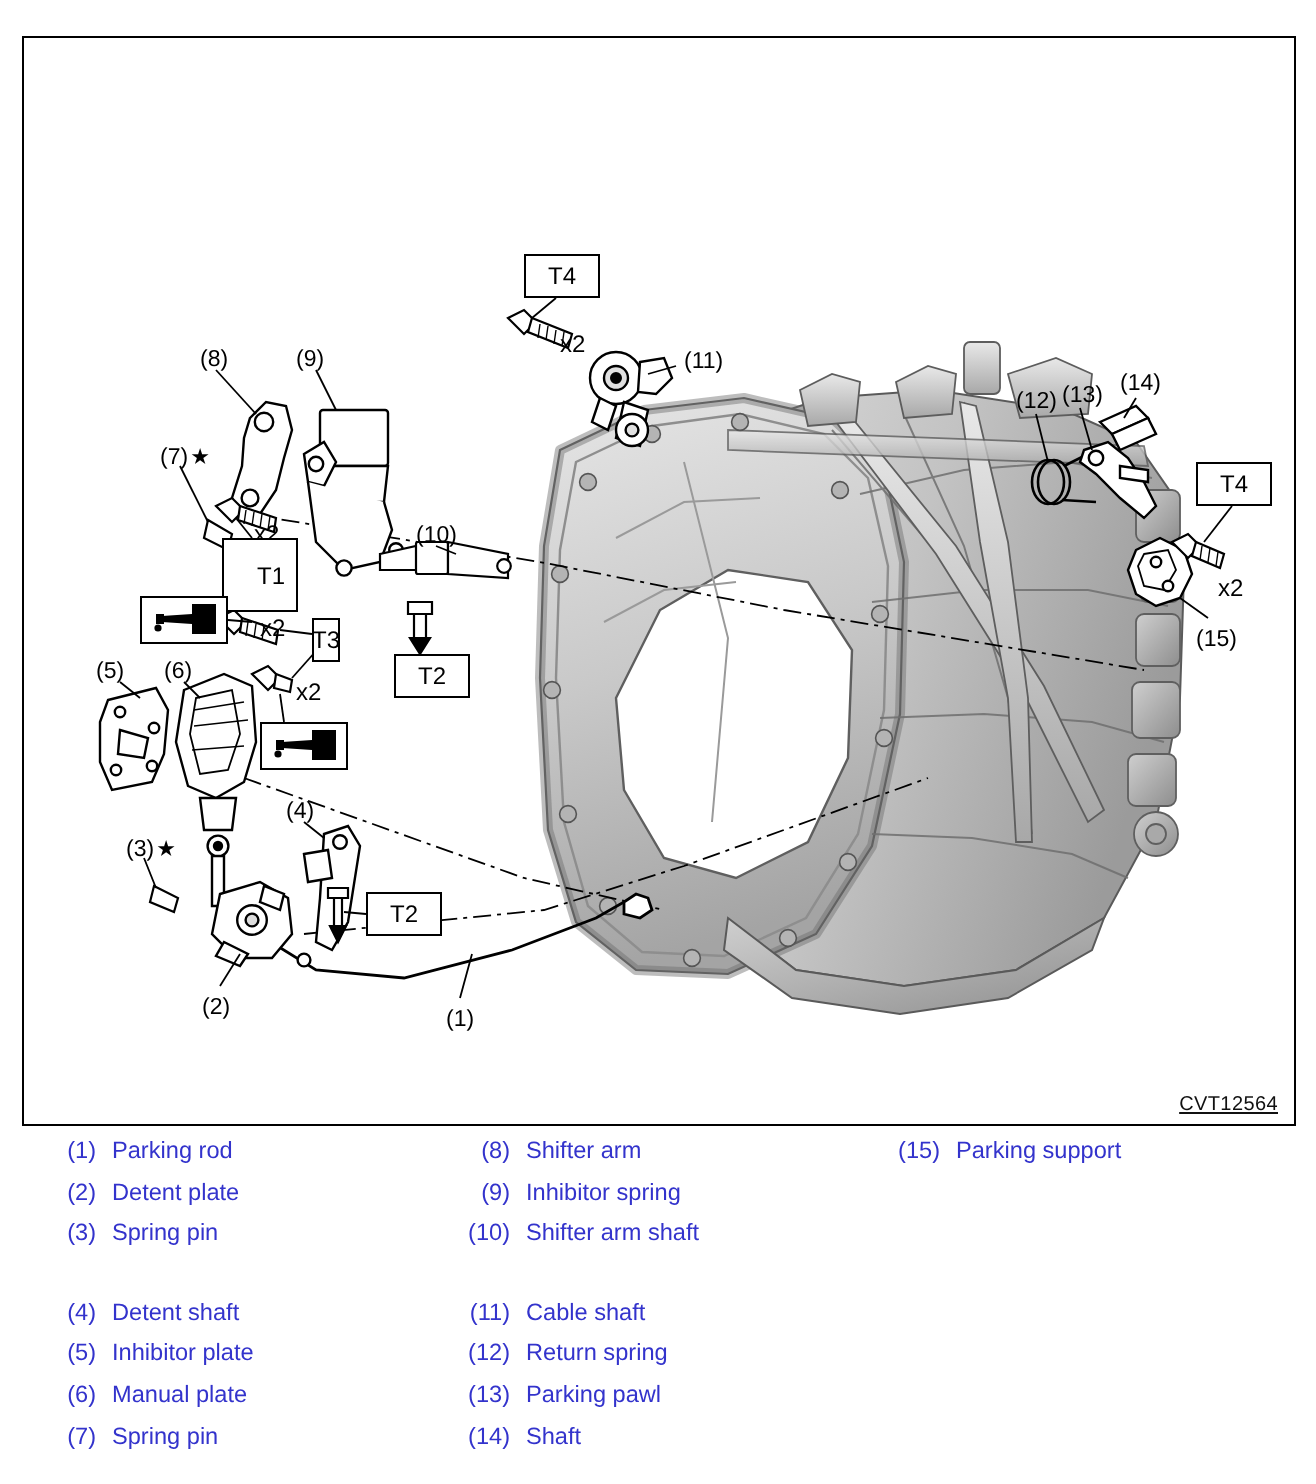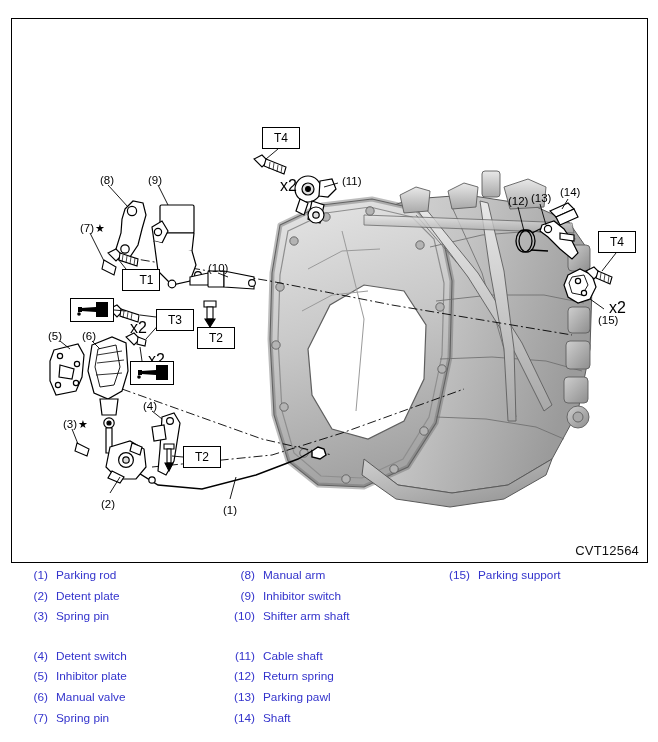--- a/index.html
+++ b/index.html
@@ -20,42 +20,42 @@
     border:1.5px solid #000;
     box-sizing:border-box;
     background:#fff;
   }
   .figure-stage{position:absolute;inset:0;}
   .figure-stage svg{position:absolute;left:0;top:0;}
 
   .fig-code{
     position:absolute;
     right:8px;bottom:4px;
-    font-size:13px;
+    font-size:10px;
     letter-spacing:.2px;
     color:#111;
     font-family:"Liberation Sans", sans-serif;
+    text-decoration:underline;
   }
 
   
   .callout{
     position:absolute;
     font-size:11.5px;
     color:#000;
     white-space:nowrap;
     font-family:"Liberation Sans", sans-serif;
   }
   .callout .star{font-size:11px;margin-left:1px;}
 
   .xmark{
     position:absolute;
-    font-size:16px;
+    font-size:12px;
     color:#000;
     white-space:nowrap;
-    margin-top:12px;
   }
 
   
   .tbox{
     position:absolute;
     border:1.4px solid #000;
     background:#fff;
     font-size:12px;
     text-align:center;
     line-height:1;
@@ -486,24 +486,24 @@
       <div class="callout" style="left:586px;top:295px;">
         <span>(15)</span>
       </div>
 
       <div class="xmark" style="left:115px;top:241px;">x2</div>
       <div class="xmark" style="left:118px;top:288px;">x2</div>
       <div class="xmark" style="left:136px;top:320px;">x2</div>
       <div class="xmark" style="left:268px;top:146px;">x2</div>
       <div class="xmark" style="left:597px;top:268px;">x2</div>
 
-      <div class="tbox" style="left:110px;top:250px;width:38px;height:22px;padding-left:11px;">T1</div>
+      <div class="tbox" style="left:99px;top:250px;width:38px;height:37px;padding-left:11px;">T1</div>
       <div class="tbox" style="left:185px;top:308px;width:38px;height:22px;">T2</div>
       <div class="tbox" style="left:171px;top:427px;width:38px;height:22px;">T2</div>
-      <div class="tbox" style="left:144px;top:290px;width:38px;height:22px;">T3</div>
+      <div class="tbox" style="left:144px;top:290px;width:14px;height:22px;">T3</div>
       <div class="tbox" style="left:250px;top:108px;width:38px;height:22px;">T4</div>
       <div class="tbox" style="left:586px;top:212px;width:38px;height:22px;">T4</div>
 
       <div class="greasebox" style="left:58px;top:279px;width:44px;height:24px;">
         <svg width="41" height="21" viewBox="0 0 41 21">
           <rect x="0" y="0" width="41" height="21" fill="#fff"></rect>
           <path d="M25 3 L37 3 L37 18 L25 18 Z" fill="#000"></path>
           <path d="M10 9 L25 8 L25 13 L10 12 Z" fill="#000"></path>
           <path d="M7 8 L11 8 L11 13 L7 13 Z" fill="#000"></path>
           <circle cx="8" cy="15" r="1.8" fill="#000"></circle>
@@ -535,44 +535,44 @@
         <span class="legend-num">(2)</span>
         <span class="legend-label">Detent plate</span>
       </div>
       <div class="legend-row">
         <span class="legend-num">(3)</span>
         <span class="legend-label">Spring pin</span>
       </div>
       <div class="legend-row spacer"></div>
       <div class="legend-row">
         <span class="legend-num">(4)</span>
-        <span class="legend-label">Detent switch</span>
+        <span class="legend-label">Detent shaft</span>
       </div>
       <div class="legend-row">
         <span class="legend-num">(5)</span>
         <span class="legend-label">Inhibitor plate</span>
       </div>
       <div class="legend-row">
         <span class="legend-num">(6)</span>
-        <span class="legend-label">Manual valve</span>
+        <span class="legend-label">Manual plate</span>
       </div>
       <div class="legend-row">
         <span class="legend-num">(7)</span>
         <span class="legend-label">Spring pin</span>
       </div>
     </div>
 
     <div class="legend-col" style="left:222px;">
       <div class="legend-row">
         <span class="legend-num">(8)</span>
-        <span class="legend-label">Manual arm</span>
+        <span class="legend-label">Shifter arm</span>
       </div>
       <div class="legend-row">
         <span class="legend-num">(9)</span>
-        <span class="legend-label">Inhibitor switch</span>
+        <span class="legend-label">Inhibitor spring</span>
       </div>
       <div class="legend-row">
         <span class="legend-num">(10)</span>
         <span class="legend-label">Shifter arm shaft</span>
       </div>
       <div class="legend-row spacer"></div>
       <div class="legend-row">
         <span class="legend-num">(11)</span>
         <span class="legend-label">Cable shaft</span>
       </div>

